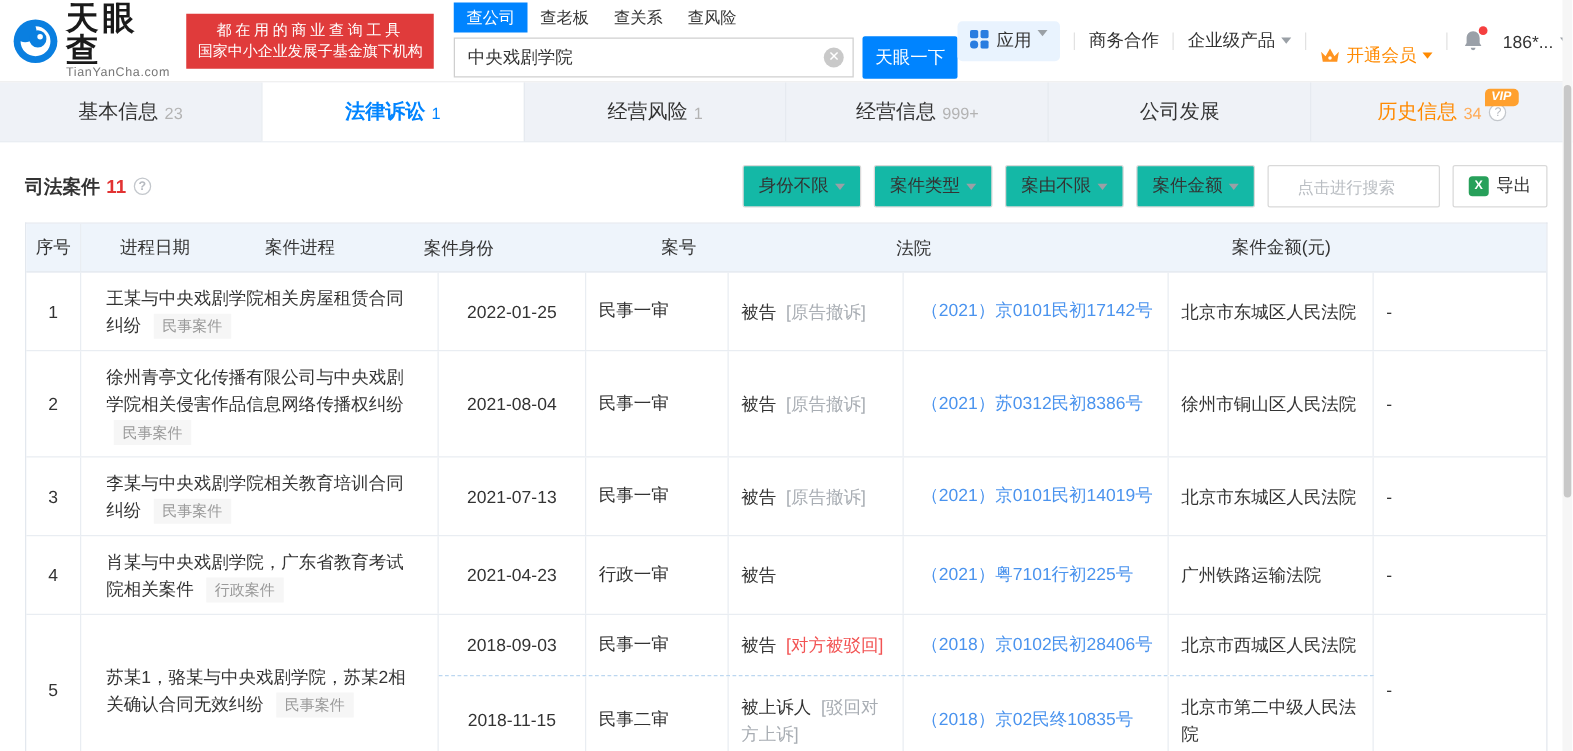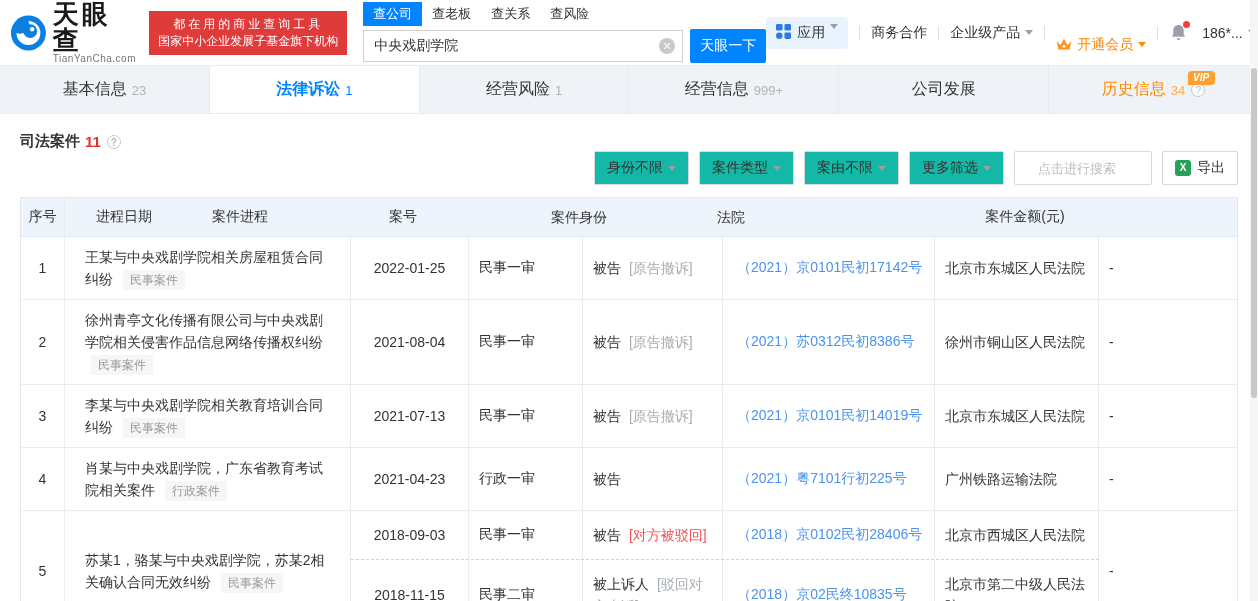--- a/index.html
+++ b/index.html
@@ -64,21 +64,21 @@
   .tab.orange{color:var(--orange);}
   .tab.orange .cnt{color:#ffab57;}
   .vip-badge{position:absolute; top:5px; margin-left:96px; background:#ffa02e; color:#fff;
     font-size:10px; font-weight:bold; font-style:italic; padding:1px 6px 2px 5px;
     border-radius:4px 4px 4px 0;}
   .qmark{display:inline-block; width:14px; height:14px; border:1px solid #c3c7cc; border-radius:50%;
     color:#b6bac0; font-size:10px; line-height:13px; text-align:center; margin-left:6px; background:#fff;}
 
   
   main{padding:12px 20px 0 20px; background:#fff;}
-  .section-bar{display:flex; align-items:flex-start; margin:6px 0 12px 0;flex-direction:column;}
+  .section-bar{display:flex; align-items:center; margin:6px 0 12px 0;}
   .section-title{font-size:15px; font-weight:bold; color:#333; display:flex; align-items:center;}
   .section-title .num{color:var(--red); margin-left:5px;}
   .filter-bar{margin-left:auto; display:flex; align-items:center;}
   .drop-btn{height:34px; display:flex; align-items:center; padding:0 12px; margin-left:10px;
     border:1px solid #d9d9d9; border-radius:2px; background:#14b8a6; font-size:14px; color:#333; cursor:pointer;}
   .mini-search{height:34px; width:138px; display:flex; align-items:center; margin-left:10px;
     border:1px solid #d9d9d9; border-radius:2px; padding:0 18px;}
   .mini-search svg{width:14px; height:14px; margin-right:5px;}
   .mini-search input{border:none; outline:none; width:100px; font-size:13px; color:#333;}
   .mini-search input::placeholder{color:#b9bdc2;}
@@ -249,21 +249,21 @@
           </div>
           <div class="drop-btn">
             <span>案件类型</span>
             <span class="caret"></span>
           </div>
           <div class="drop-btn">
             <span>案由不限</span>
             <span class="caret"></span>
           </div>
           <div class="drop-btn">
-            <span>更多筛选</span>
+            <span>案件金额</span>
             <span class="caret"></span>
           </div>
           <div class="mini-search">
             <svg viewBox="0 0 16 16">
               <circle cx="7" cy="7" r="5" fill="none" stroke="#b9bdc2" stroke-width="1.6"></circle>
               <line x1="11" y1="11" x2="15" y2="15" stroke="#b9bdc2" stroke-width="1.6"></line>
             </svg>
             <input placeholder="点击进行搜索" style="">
           </div>
           <button class="export-btn">
@@ -271,22 +271,22 @@
             <span>导出</span>
           </button>
         </div>
     </div>
 
     <div class="case-table" id="case-table">
         <div class="trow thead">
           <div class="cell col-seq">序号</div>
           <div class="cell col-date">进程日期</div>
           <div class="cell col-process">案件进程</div>
+          <div class="cell col-identity">案件身份</div>
           <div class="cell col-caseno">案号</div>
-          <div class="cell col-identity">案件身份</div>
           <div class="cell col-court">法院</div>
           <div class="cell col-amount">案件金额(元)</div>
         </div>
         <div class="trow">
           <div class="cell col-seq">1</div>
           <div class="cell col-name">
             <span class="case-name-line">王某与中央戏剧学院相关房屋租赁合同纠纷 <span class="tag">民事案件</span></span>
           </div>
           <div class="entries">
             <div class="entry">

